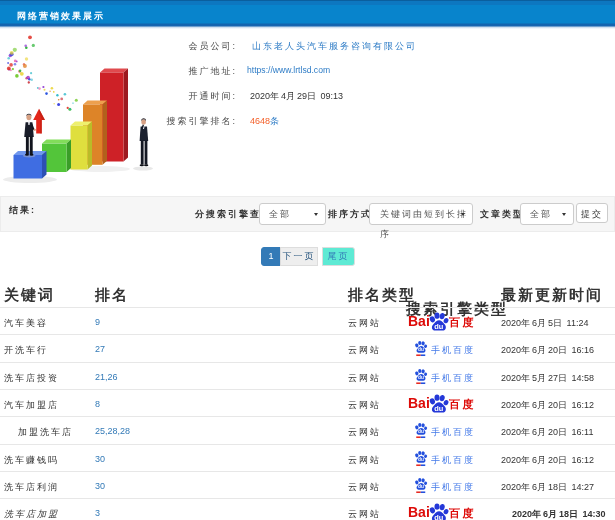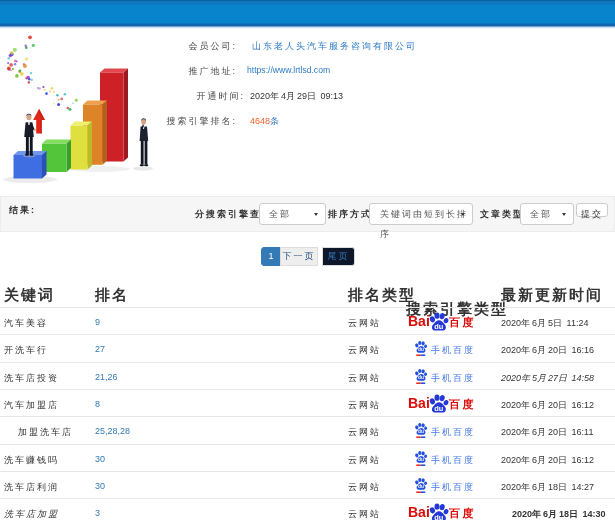--- a/index.html
+++ b/index.html
@@ -1,29 +1,29 @@
 <!DOCTYPE html>
 <html><head>
 <meta charset="utf-8">
 <style>
 * { margin:0; padding:0; box-sizing:border-box; }
 html,body { width:615px; height:520px; background:#fff; font-family:"Liberation Sans",sans-serif; position:relative; overflow:hidden; }
 .abs { position:absolute; }
 .z { letter-spacing:2px; }
 .topbar { left:0; top:0; width:615px; height:29px;
   background:linear-gradient(to bottom,#0a5f9e 0,#0a5f9e 1px,#0d77c0 1px,#0d77c0 5px,#0884cc 5px,#0884cc 23px,#1264ae 24px,#1766b2 26px,rgba(23,102,178,0.25) 27px,rgba(255,255,255,0) 29px); }
-.topbar span { position:absolute; left:17px; top:10px; color:#fff; font-size:9px; font-weight:bold;margin-top:24px; }
+.topbar span { position:absolute; left:17px; top:10px; color:#fff; font-size:9px; font-weight:bold; }
 .lbl { left:0; width:235px; text-align:right; font-size:9px; color:#4a4a4a; }
 .val { font-size:9px; color:#333; }
 .blue { color:#2e7cc6; }
 .filterbar { left:0; top:196px; width:615px; height:36px; background:#f6f6f6; border:1px solid #ececec; }
 .fl { position:absolute; font-size:9px; font-weight:bold; color:#333; }
 .sel { position:absolute; top:203px; height:22px; background:#fff; border:1px solid #ccc; border-radius:3px; font-size:9px; color:#555; line-height:20px; padding-left:9px; }
 .sel .ar { position:absolute; right:7px; top:9px; width:0; height:0; border-left:2.5px solid transparent; border-right:2.5px solid transparent; border-top:3.5px solid #333; }
-.pgbtn { position:absolute; top:247px; height:19px; font-size:9px; line-height:17px; text-align:center; border:1px solid #ddd; background:#0f172a; color:#337ab7; }
+.pgbtn { position:absolute; top:247px; height:19px; font-size:9px; line-height:17px; text-align:center; border:1px solid #ddd; background:#5eead4; color:#337ab7; }
 .th { font-size:15px; font-weight:bold; color:#333; }
 .td { font-size:9px; color:#333; }
 .rowline { left:0; width:615px; height:0; border-top:1px solid #e7e7e7; }
 </style>
 </head>
 <body>
 <div class="abs topbar">
     <span class="z">网络营销效果展示</span>
   </div>
 <svg class="abs" style="left:0;top:33px;" width="165" height="152" viewBox="0 0 165 152">
@@ -125,33 +125,33 @@
       <rect x="140.8" y="107.5" width="2.8" height="24" fill="#141823"></rect>
       <rect x="144.6" y="107.5" width="2.8" height="24" fill="#141823"></rect>
       <ellipse cx="141.8" cy="132.3" rx="2.2" ry="1" fill="#0d0f16"></ellipse>
       <ellipse cx="146.2" cy="132.3" rx="2.2" ry="1" fill="#0d0f16"></ellipse>
     </g>
   </svg>
 <div class="abs lbl" style="top:40px;padding-left:28px;"><span class="z">会员公司</span>:</div>
 <div class="abs val" style="left:252px;top:40px;"><span class="blue z">山东老人头汽车服务咨询有限公司</span></div>
 <div class="abs lbl" style="top:65px;"><span class="z">推广地址</span>:</div>
 <div class="abs val" style="left:247px;top:65px;"><span class="blue" style="font-size:8.6px;">https://www.lrtlsd.com</span></div>
-<div class="abs lbl" style="top:90px;margin-left:8px;"><span class="z">开通时间</span>:</div>
+<div class="abs lbl" style="top:90px;"><span class="z">开通时间</span>:</div>
 <div class="abs val" style="left:250px;top:90px;"><span>2020<span class="z">年</span>4<span class="z">月</span>29<span class="z">日</span> 09:13</span></div>
 <div class="abs lbl" style="top:115px;"><span class="z">搜索引擎排名</span>:</div>
 <div class="abs val" style="left:250px;top:115px;"><span style="color:#f4602a;">4648</span><span class="blue z">条</span></div>
 <div class="abs filterbar"></div>
 <div class="fl" style="left:9px;top:204px;"><span class="z">结果</span>:</div>
 <div class="fl" style="left:195px;top:208px;"><span class="z">分搜索引擎查看</span></div>
 <div class="sel" style="left:259px;width:67px;"><span class="z">全部</span><span class="ar"></span></div>
 <div class="fl" style="left:328px;top:208px;"><span class="z">排序方式</span></div>
 <div class="sel" style="left:369px;width:104px;padding-left:10px;"><span class="z">关键词由短到长排序</span><span class="ar"></span></div>
 <div class="fl" style="left:480px;top:208px;"><span class="z">文章类型</span></div>
 <div class="sel" style="left:520px;width:54px;"><span class="z">全部</span><span class="ar"></span></div>
-<div class="abs" style="left:576px;top:203px;width:32px;height:14px;background:#fff;border:1px solid #ccc;border-radius:3px;font-size:9px;color:#333;text-align:center;line-height:20px;"><span class="z">提交</span></div>
+<div class="abs" style="left:576px;top:203px;width:32px;height:20px;background:#fff;border:1px solid #ccc;border-radius:3px;font-size:9px;color:#333;text-align:center;line-height:20px;"><span class="z">提交</span></div>
 <div class="pgbtn" style="left:261px;width:20px;background:#337ab7;border-color:#337ab7;color:#fff;border-radius:3px 0 0 3px;">1</div>
 <div class="pgbtn" style="left:280px;width:38px;background:#eee;color:#23527c;"><span class="z">下一页</span></div>
 <div class="pgbtn" style="left:322px;width:33px;border-radius:0 3px 3px 0;"><span class="z">尾页</span></div>
 <div class="abs th" style="left:4px;top:286px;"><span class="z">关键词</span></div>
 <div class="abs th" style="left:95px;top:286px;"><span class="z">排名</span></div>
 <div class="abs th" style="left:348px;top:286px;"><span class="z">排名类型</span></div>
 <div class="abs th" style="left:406px;top:300px;"><span class="z">搜索引擎类型</span></div>
 <div class="abs th" style="left:501px;top:286px;"><span class="z">最新更新时间</span></div>
 <div class="abs rowline" style="top:307px;"></div>
 <div class="abs td" style="left:4px;top:317px;"><span class="z">汽车美容</span></div>
@@ -198,21 +198,21 @@
       <ellipse cx="10.3" cy="5.3" rx="2.9" ry="3.6"></ellipse>
       <ellipse cx="16.2" cy="5.8" rx="2.9" ry="3.6" transform="rotate(12 16.2 5.8)"></ellipse>
       <ellipse cx="20.6" cy="11" rx="2.6" ry="3.1" transform="rotate(28 20.6 11)"></ellipse>
       <path d="M12.6 10.5 C15 10.5 16.5 12.2 18.2 14.2 C19.8 16 20.6 17 20.4 19 C20.2 21.2 18.4 22.3 16.6 22.3 L8.2 22.3 C6.2 22.3 4.6 21 4.5 19 C4.4 17.2 5.4 16 6.9 14.3 C8.6 12.3 10.2 10.5 12.6 10.5 Z"></path>
     </g>
     <text x="12.4" y="20" font-family="Liberation Sans,sans-serif" font-size="8.5" font-weight="bold" fill="#fff" text-anchor="middle">du</text>
     <rect x="4" y="25.5" width="8" height="2.8" fill="#e62a21"></rect>
     <rect x="12" y="25.5" width="8" height="2.8" fill="#2450dd"></rect>
   </svg>
 <span class="abs td" style="left:431px;top:372px;color:#4379e8;"><span class="z">手机百度</span></span>
-<div class="abs td" style="left:501px;top:372px;font-style:italic;">2020<span class="z">年</span>5<span class="z">月</span>27<span class="z">日</span> 14:58</div>
+<div class="abs td" style="left:501px;top:372px;">2020<span class="z">年</span>5<span class="z">月</span>27<span class="z">日</span> 14:58</div>
 <div class="abs rowline" style="top:389px;"></div>
 <div class="abs td" style="left:4px;top:399px;"><span class="z">汽车加盟店</span></div>
 <div class="abs td" style="left:95px;top:399px;color:#337ab7;">8</div>
 <div class="abs td" style="left:348px;top:399px;"><span class="z">云网站</span></div>
 <span class="abs" style="left:408px;top:395px;color:#dd0b08;font-weight:bold;font-size:14px;">Bai</span>
 <svg class="abs" style="left:428px;top:393px;" width="21" height="21" viewBox="0 0 24 24">
     <g fill="#2438d8">
       <ellipse cx="5" cy="9.5" rx="2.9" ry="3.5" transform="rotate(-22 5 9.5)"></ellipse>
       <ellipse cx="10.3" cy="5.3" rx="2.9" ry="3.6"></ellipse>
       <ellipse cx="16.2" cy="5.8" rx="2.9" ry="3.6" transform="rotate(12 16.2 5.8)"></ellipse>

